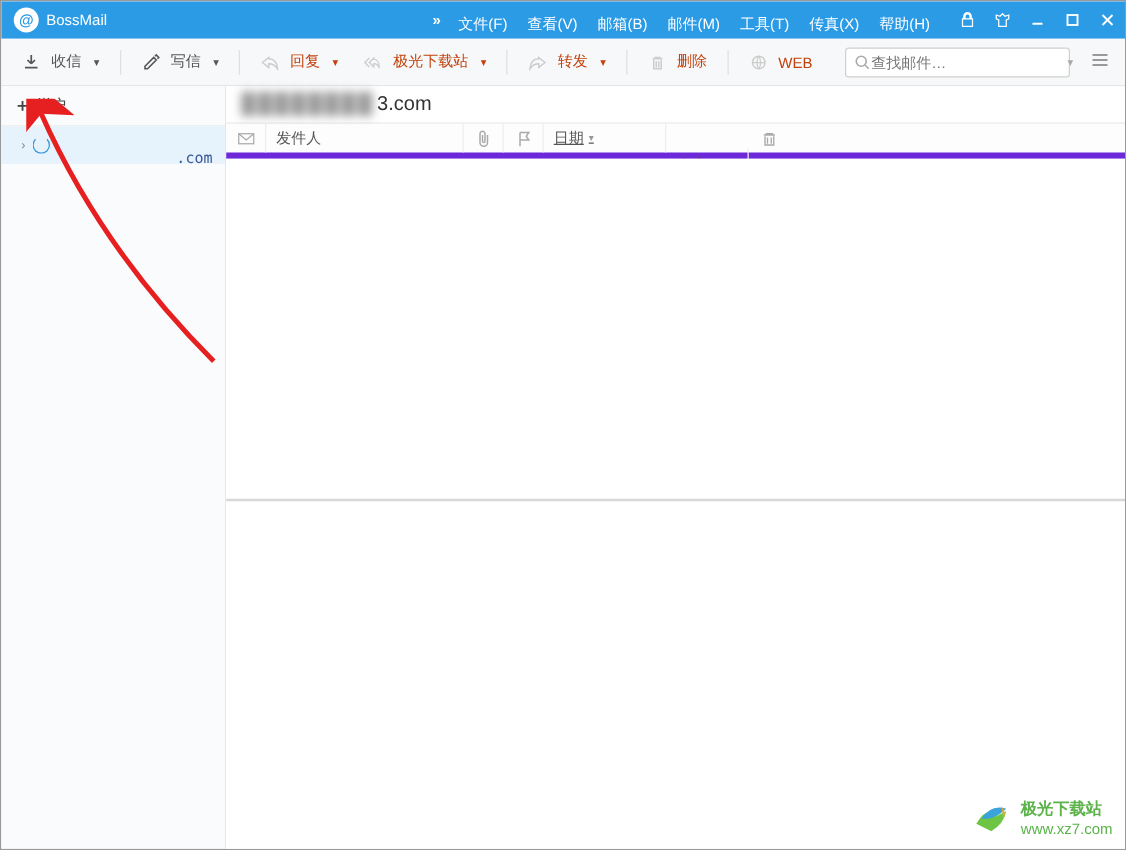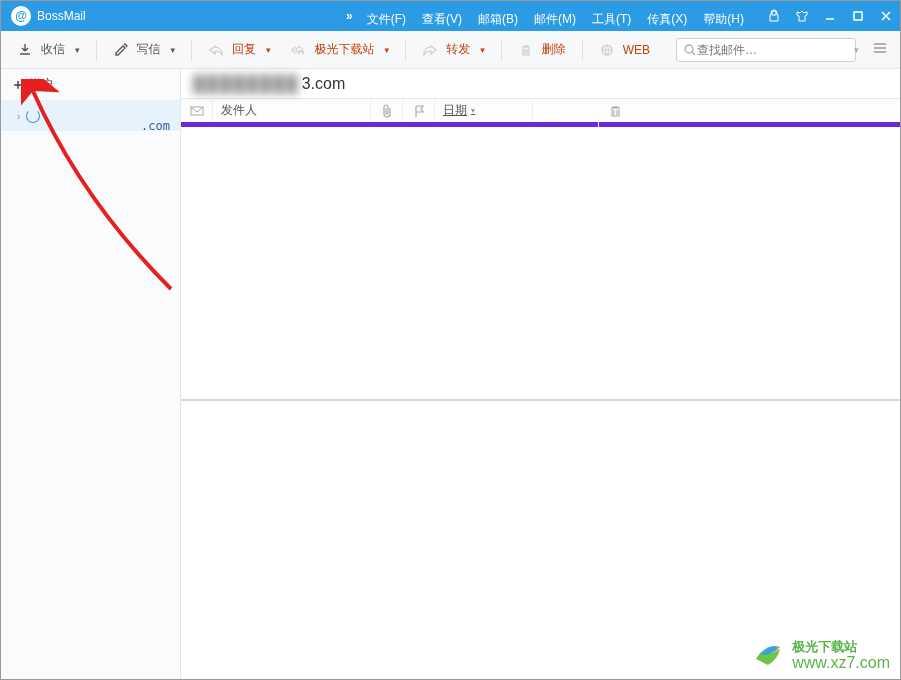--- a/index.html
+++ b/index.html
@@ -55,21 +55,21 @@
 .preview-pane { height: 280px; border-top: 2px solid #d8d8d8; background: #fff; }
 
 
 .annotation-arrow { position: absolute; left: 20px; top: 78px; width: 160px; height: 220px; pointer-events: none; z-index: 100; }
 
 
 .watermark { position: absolute; right: 10px; bottom: 6px; display: flex; align-items: center; gap: 6px; z-index: 50; }
 .watermark .wm-icon { width: 36px; height: 36px; }
 .watermark .wm-text { display: flex; flex-direction: column; font-size: 13px; line-height: 16px; }
 .watermark .wm-line1 { color: #5bb34a; font-weight: bold; }
-.watermark .wm-line2 { color: #5bb34a; font-family: Arial; font-size: 16px; }
+.watermark .wm-line2 { color: #5bb34a; font-family: Arial; font-size: 12px; }
 </style>
 </head>
 <body>
 
 <div class="title-bar">
   <div class="logo-area">
     <span class="logo-icon">@</span>
     <span>BossMail</span>
   </div>
   <div class="menu-area">

